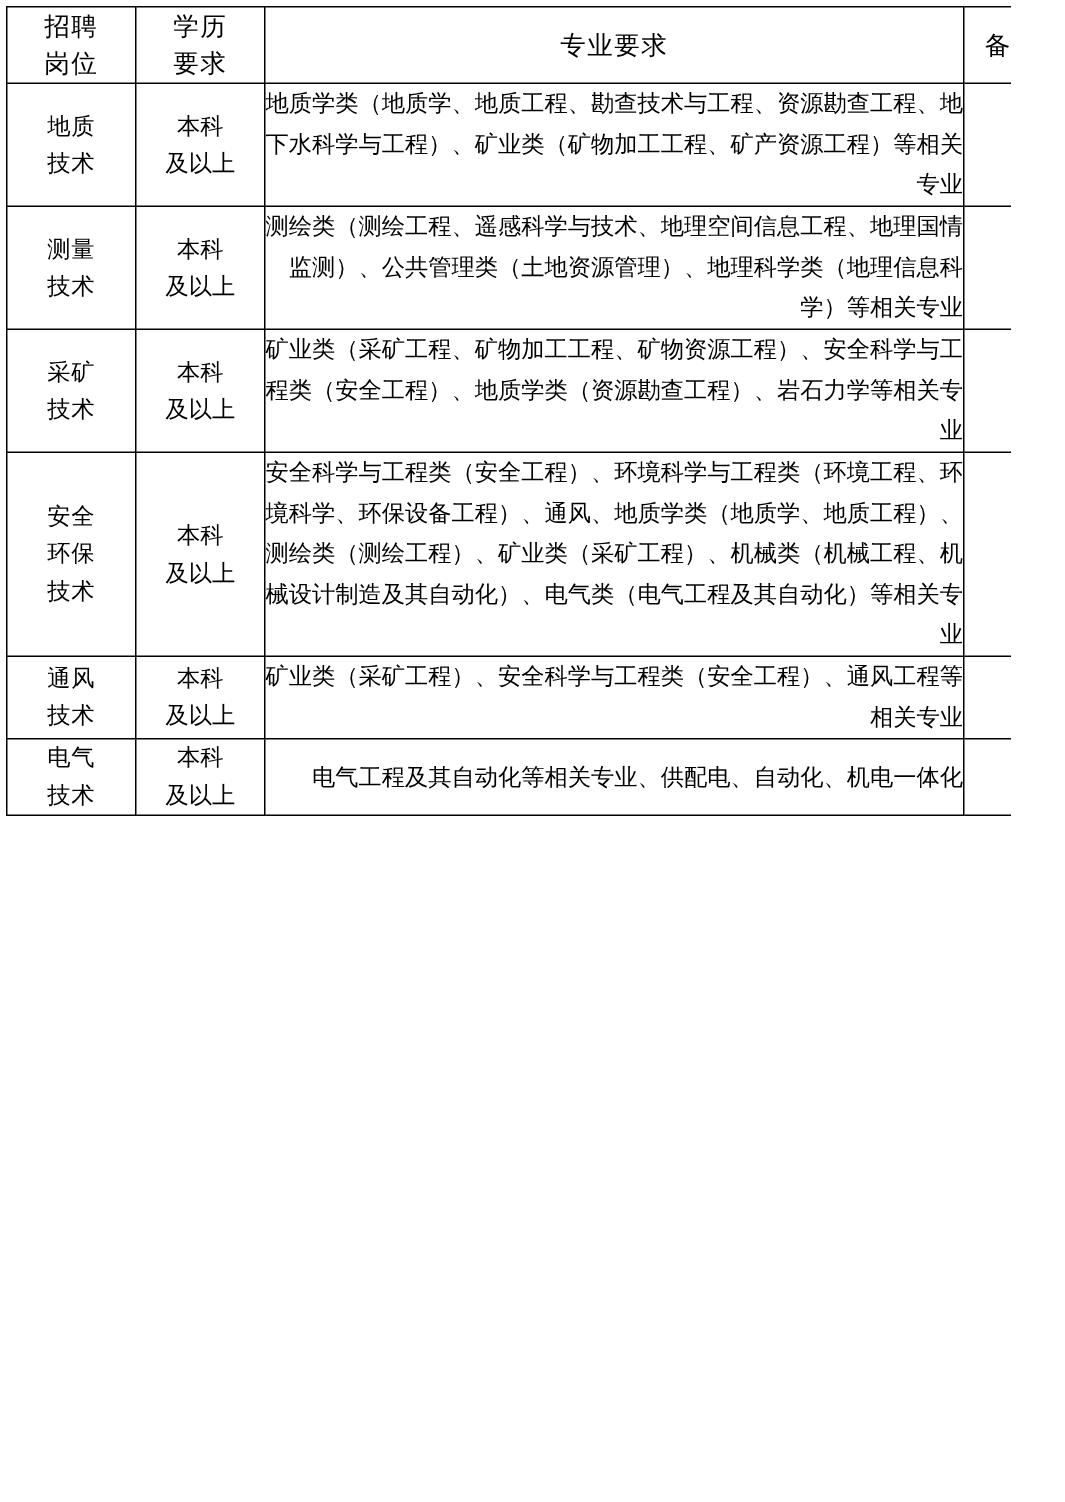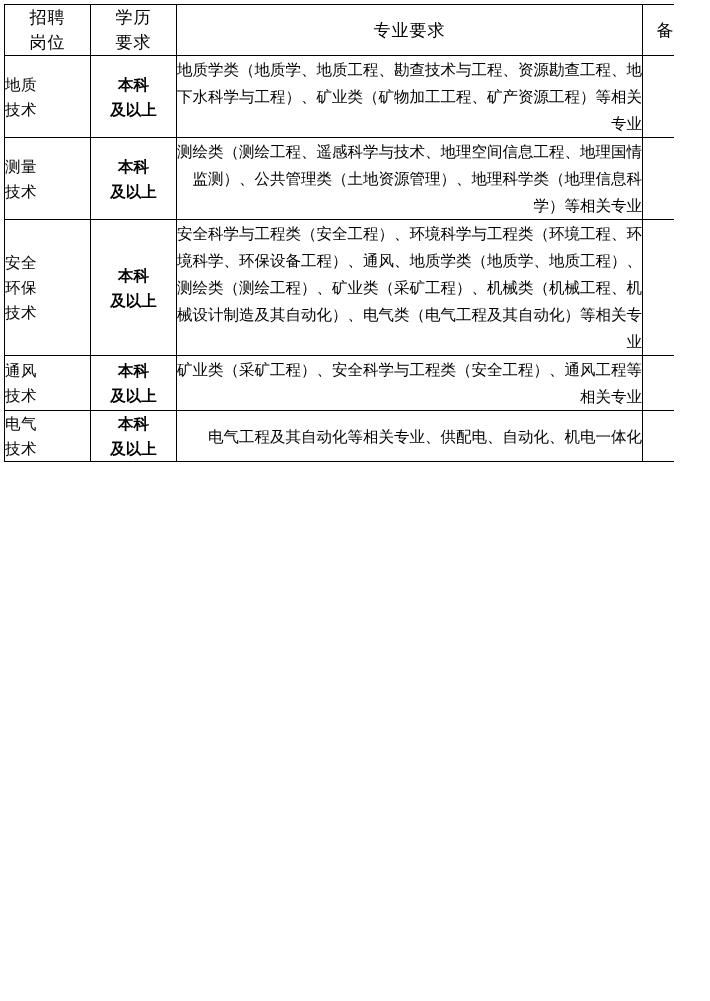--- a/index.html
+++ b/index.html
@@ -40,35 +40,35 @@
   .hdr-cell {
     text-align: center;
     font-size: 17px;
     line-height: 25px;
     padding: 6px 2px;
     letter-spacing: 1px;
   }
   .hdr-cell .ln { display: block; }
 
   .post-cell {
-    text-align: left;
+    text-align: center;
     font-size: 15.5px;
     line-height: 25px;
     padding: 5px 2px;
     letter-spacing: 0.5px;
   }
   .post-cell .ln { display: block; }
 
   .edu-cell {
     text-align: center;
     font-size: 15.5px;
     line-height: 25px;
     padding: 5px 2px;
   }
-  .edu-cell .ln { display: block; font-weight: bold; }
+  .edu-cell .ln { display: block; }
 
   .major-cell {
     text-align: right;
     font-size: 15.5px;
     line-height: 27px;
     padding: 5px 6px 5px 7px;
     word-break: break-all;
   }
   .note-cell {
     text-align: center;
@@ -121,20 +121,32 @@
         </td>
         <td class="edu-cell">
           <span class="ln">本科</span>
           <span class="ln">及以上</span>
         </td>
         <td class="major-cell">测绘类（测绘工程、遥感科学与技术、地理空间信息工程、地理国情监测）、公共管理类（土地资源管理）、地理科学类（地理信息科学）等相关专业</td>
         <td class="note-cell"></td>
       </tr>
       <tr>
         <td class="post-cell">
+          <span class="ln">采矿</span>
+          <span class="ln">技术</span>
+        </td>
+        <td class="edu-cell">
+          <span class="ln">本科</span>
+          <span class="ln">及以上</span>
+        </td>
+        <td class="major-cell">矿业类（采矿工程、矿物加工工程、矿物资源工程）、安全科学与工程类（安全工程）、地质学类（资源勘查工程）、岩石力学等相关专业</td>
+        <td class="note-cell"></td>
+      </tr>
+      <tr>
+        <td class="post-cell">
           <span class="ln">安全</span>
           <span class="ln">环保</span>
           <span class="ln">技术</span>
         </td>
         <td class="edu-cell">
           <span class="ln">本科</span>
           <span class="ln">及以上</span>
         </td>
         <td class="major-cell">安全科学与工程类（安全工程）、环境科学与工程类（环境工程、环境科学、环保设备工程）、通风、地质学类（地质学、地质工程）、测绘类（测绘工程）、矿业类（采矿工程）、机械类（机械工程、机械设计制造及其自动化）、电气类（电气工程及其自动化）等相关专业</td>
         <td class="note-cell"></td>

